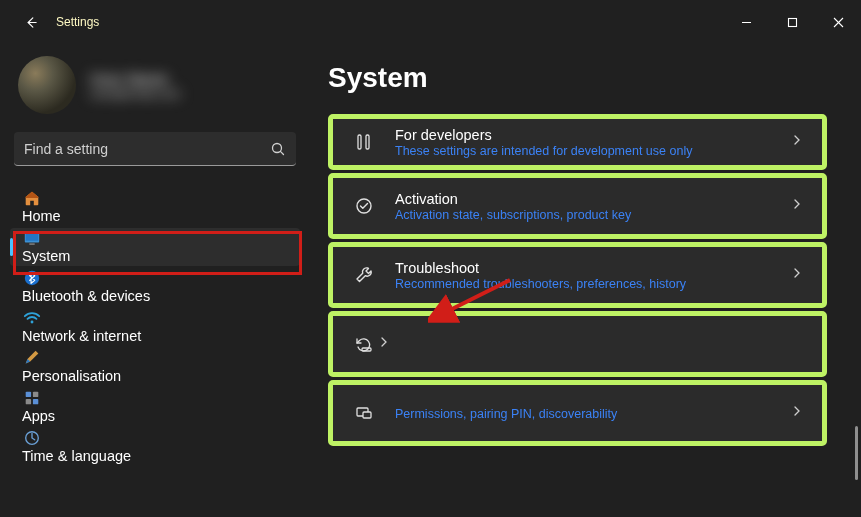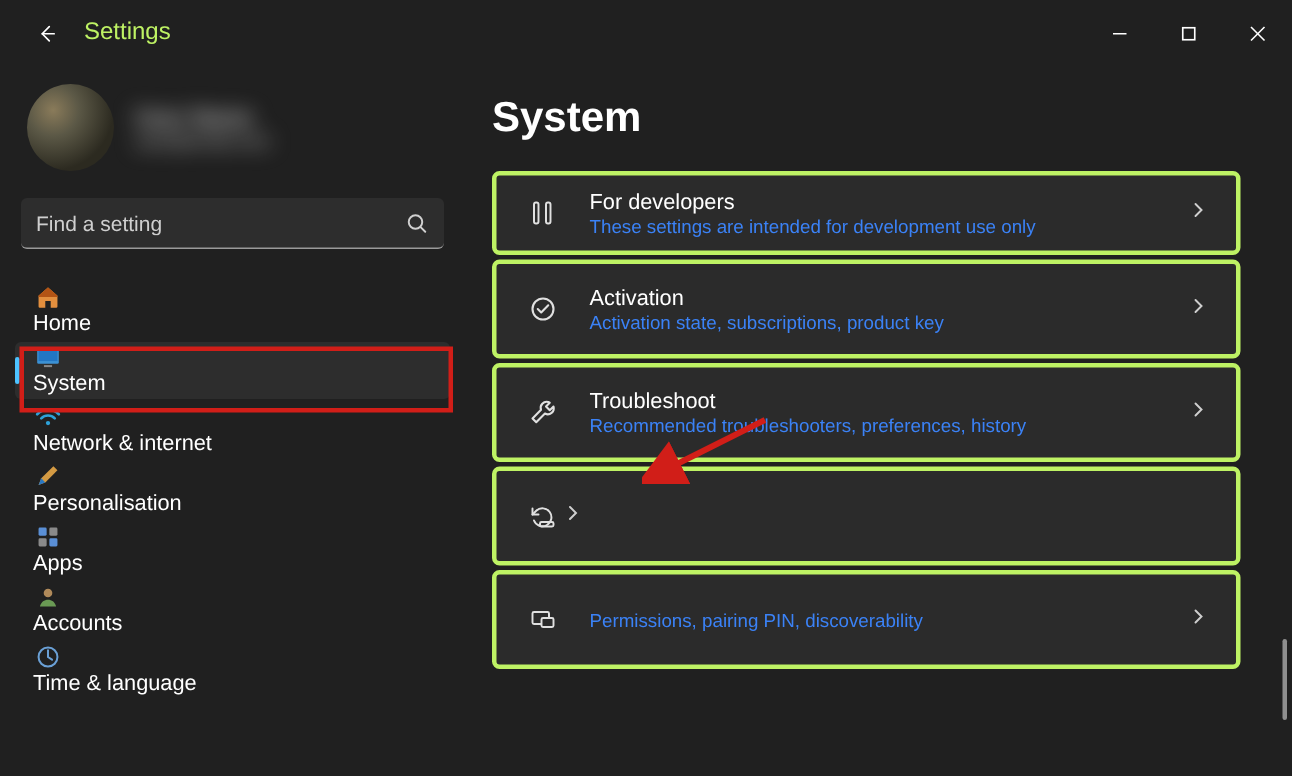--- a/index.html
+++ b/index.html
@@ -16,23 +16,23 @@
       display: flex;
       align-items: center;
       padding: 0 0 0 12px;
     }
     .back-btn {
       width: 36px; height: 36px;
       display: flex; align-items: center; justify-content: center;
       cursor: pointer;
     }
     .title {
-      font-size: 16px;
+      font-size: 12px;
       margin-left: 8px;
-      color: #bef264;
+      color: #fef9c3;
     }
     .window-controls {
       margin-left: auto;
       display: flex;
     }
     .win-ctrl {
       width: 46px; height: 34px;
       display: flex; align-items: center; justify-content: center;
       cursor: pointer;
     }
@@ -135,21 +135,21 @@
     }
     .items {
       display: flex;
       flex-direction: column;
       gap: 3px;
       max-height: calc(100% - 60px);
       padding-right: 14px;
     }
     .card {
       background: #2b2b2b;
-      border: 3px solid #bef264;
+      border: 5px solid #bef264;
       border-radius: 5px;
       min-height: 66px;
       display: flex;
       align-items: center;
       padding: 0 18px;
       cursor: pointer;
     }
     .card .icon-wrap {
       width: 26px;
       display: flex; align-items: center; justify-content: center;
@@ -259,20 +259,29 @@
               <rect x="2" y="4" width="16" height="11" rx="1" fill="#3c91d4"></rect>
               <rect x="3" y="5" width="14" height="8" fill="#2276c4"></rect>
               <rect x="7" y="16" width="6" height="1.5" fill="#888"></rect>
             </svg>
           </span>
         <span class="label">System</span>
       </div>
       <div class="nav-item">
         <span class="icon">
             <svg width="18" height="18" viewBox="0 0 20 20">
+              <circle cx="10" cy="10" r="8" fill="#1a6fce"></circle>
+              <path d="M9 4v12l4-3.5L7 7m0 6 6-5.5L9 4" stroke="#fff" stroke-width="1.3" fill="none" stroke-linejoin="round"></path>
+            </svg>
+          </span>
+        <span class="label">Bluetooth &amp; devices</span>
+      </div>
+      <div class="nav-item">
+        <span class="icon">
+            <svg width="18" height="18" viewBox="0 0 20 20">
               <path d="M2 8c4.5-4.5 11.5-4.5 16 0" stroke="#2ea2d9" stroke-width="2" fill="none" stroke-linecap="round"></path>
               <path d="M5 11c2.8-2.8 7.2-2.8 10 0" stroke="#2ea2d9" stroke-width="2" fill="none" stroke-linecap="round"></path>
               <circle cx="10" cy="14.5" r="1.6" fill="#2ea2d9"></circle>
             </svg>
           </span>
         <span class="label">Network &amp; internet</span>
       </div>
       <div class="nav-item">
         <span class="icon">
             <svg width="18" height="18" viewBox="0 0 20 20">
@@ -285,29 +294,20 @@
       <div class="nav-item">
         <span class="icon">
             <svg width="18" height="18" viewBox="0 0 20 20">
               <rect x="3" y="3" width="6" height="6" rx="1" fill="#5a8fd6"></rect>
               <rect x="11" y="3" width="6" height="6" rx="1" fill="#8a8a8a"></rect>
               <rect x="3" y="11" width="6" height="6" rx="1" fill="#8a8a8a"></rect>
               <rect x="11" y="11" width="6" height="6" rx="1" fill="#5a8fd6"></rect>
             </svg>
           </span>
         <span class="label">Apps</span>
-      </div>
-      <div class="nav-item">
-        <span class="icon">
-            <svg width="18" height="18" viewBox="0 0 20 20">
-              <circle cx="10" cy="7" r="3.2" fill="#b08a5a"></circle>
-              <path d="M4 17c1-3.5 3.2-5 6-5s5 1.5 6 5z" fill="#6a9a54"></path>
-            </svg>
-          </span>
-        <span class="label">Accounts</span>
       </div>
       <div class="nav-item">
         <span class="icon">
             <svg width="18" height="18" viewBox="0 0 20 20">
               <circle cx="10" cy="10" r="7" fill="none" stroke="#6aa0d6" stroke-width="1.5"></circle>
               <path d="M10 5v5l3 2" stroke="#6aa0d6" stroke-width="1.5" fill="none" stroke-linecap="round"></path>
             </svg>
           </span>
         <span class="label">Time &amp; language</span>
       </div>

